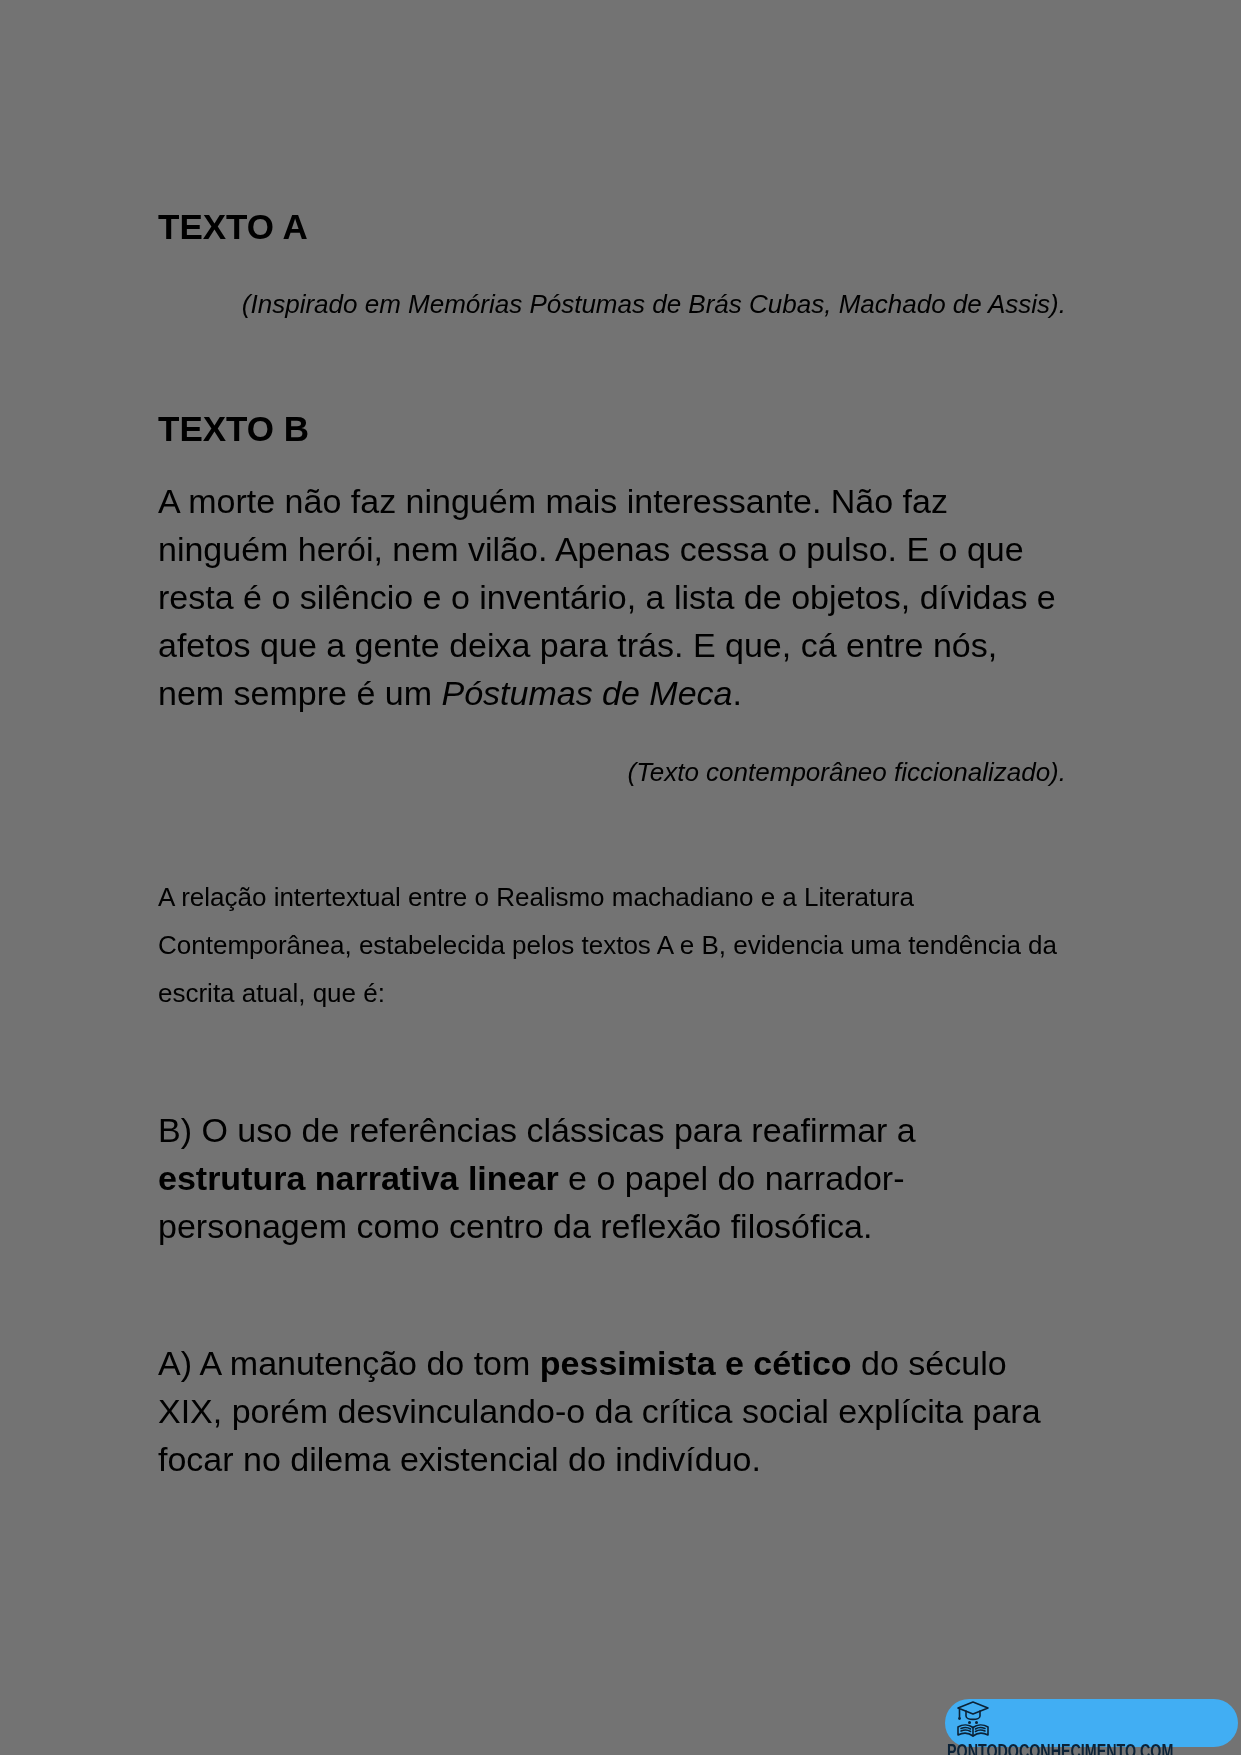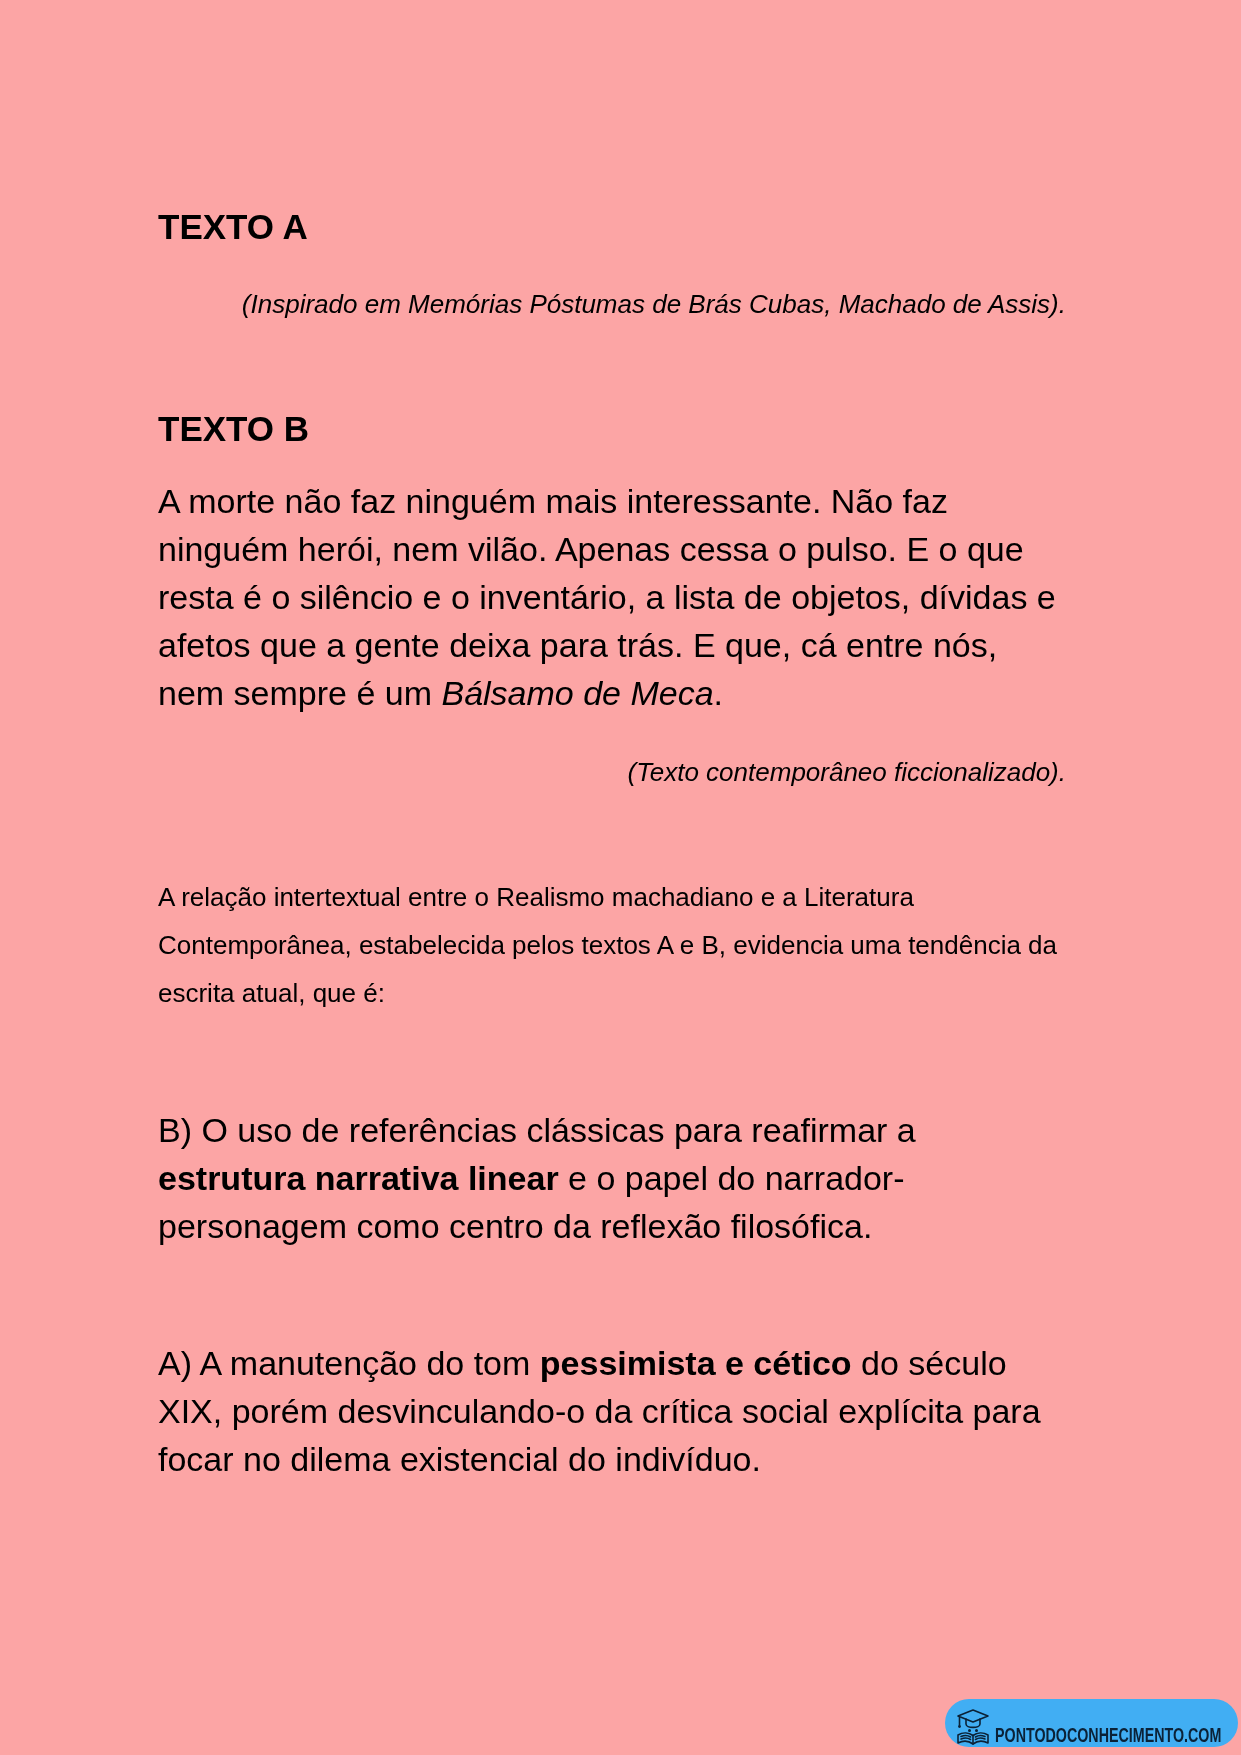--- a/index.html
+++ b/index.html
@@ -4,21 +4,21 @@
 <style>
   html, body {
     margin: 0;
     padding: 0;
     background: #e8e8e8;
   }
   .page {
     position: relative;
     width: 1241px;
     height: 1755px;
-    background: #fca5a5;
+    background: #737373;
     overflow: hidden;
     font-family: "Liberation Sans", sans-serif;
     color: #000000;
   }
   .content {
     position: absolute;
     left: 158px;
     top: 0;
     width: 908px;
   }
@@ -57,24 +57,25 @@
   .italic-inline { font-style: italic; }
 
   .footer-pill {
     position: absolute;
     left: 945px;
     top: 1699px;
     width: 293px;
     height: 48px;
     border-radius: 24px;
     display: flex;
-    align-items: flex-end;
+    align-items: flex-start;
     padding: 0;
     box-sizing: border-box;
     cursor: pointer;
+    flex-direction: column;
   }
   .footer-pill .mascot {
     width: 40px;
     height: 40px;
     margin-left: 8px;
     flex: 0 0 auto;
   }
   .footer-pill .brand-text {
     font-size: 21px;
     font-weight: 700;
@@ -89,21 +90,21 @@
 <body>
 
 <div class="page">
   <div class="content">
     <div class="spacer-top"></div>
 
     <h2 class="doc-heading">TEXTO A</h2>
     <p class="doc-attribution">(Inspirado em Memórias Póstumas de Brás Cubas, Machado de Assis).</p>
 
     <h2 class="doc-heading section-gap">TEXTO B</h2>
-    <p class="doc-para"><span>A morte não faz ninguém mais interessante. Não faz ninguém herói, nem vilão. Apenas cessa o pulso. E o que resta é o silêncio e o inventário, a lista de objetos, dívidas e afetos que a gente deixa para trás. E que, cá entre nós, nem sempre é um </span><span class="italic-inline">Bálsamo de Meca</span><span>.</span></p>
+    <p class="doc-para"><span>A morte não faz ninguém mais interessante. Não faz ninguém herói, nem vilão. Apenas cessa o pulso. E o que resta é o silêncio e o inventário, a lista de objetos, dívidas e afetos que a gente deixa para trás. E que, cá entre nós, nem sempre é um </span><span class="italic-inline">Póstumas de Meca</span><span>.</span></p>
     <p class="doc-attribution">(Texto contemporâneo ficcionalizado).</p>
 
     <p class="question-para">A relação intertextual entre o Realismo machadiano e a Literatura Contemporânea, estabelecida pelos textos A e B, evidencia uma tendência da escrita atual, que é:</p>
 
     <p class="option-para"><span>B) O uso de referências clássicas para reafirmar a </span><span class="bold-inline">estrutura narrativa linear</span><span> e o papel do narrador-personagem como centro da reflexão filosófica.</span></p>
 
     <p class="option-para"><span>A) A manutenção do tom </span><span class="bold-inline">pessimista e cético</span><span> do século XIX, porém desvinculando-o da crítica social explícita para focar no dilema existencial do indivíduo.</span></p>
   </div>
 
   <div class="footer-pill" style="background: rgb(65, 174, 243); color: rgb(11, 34, 55);">

